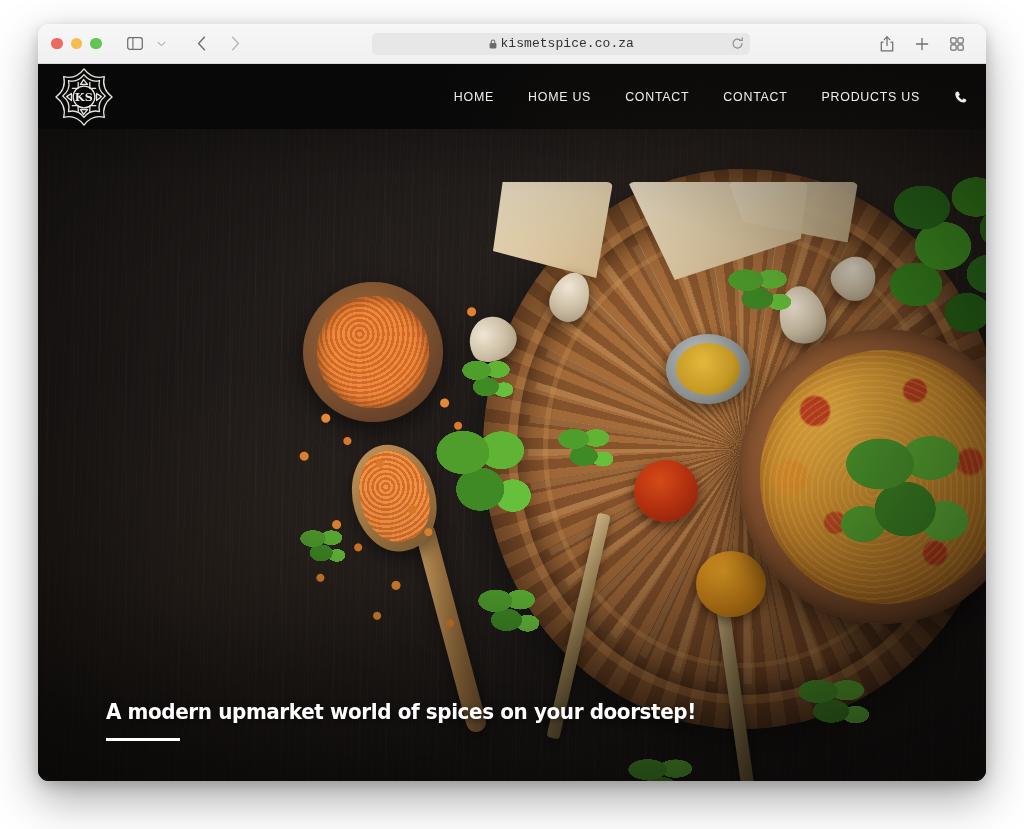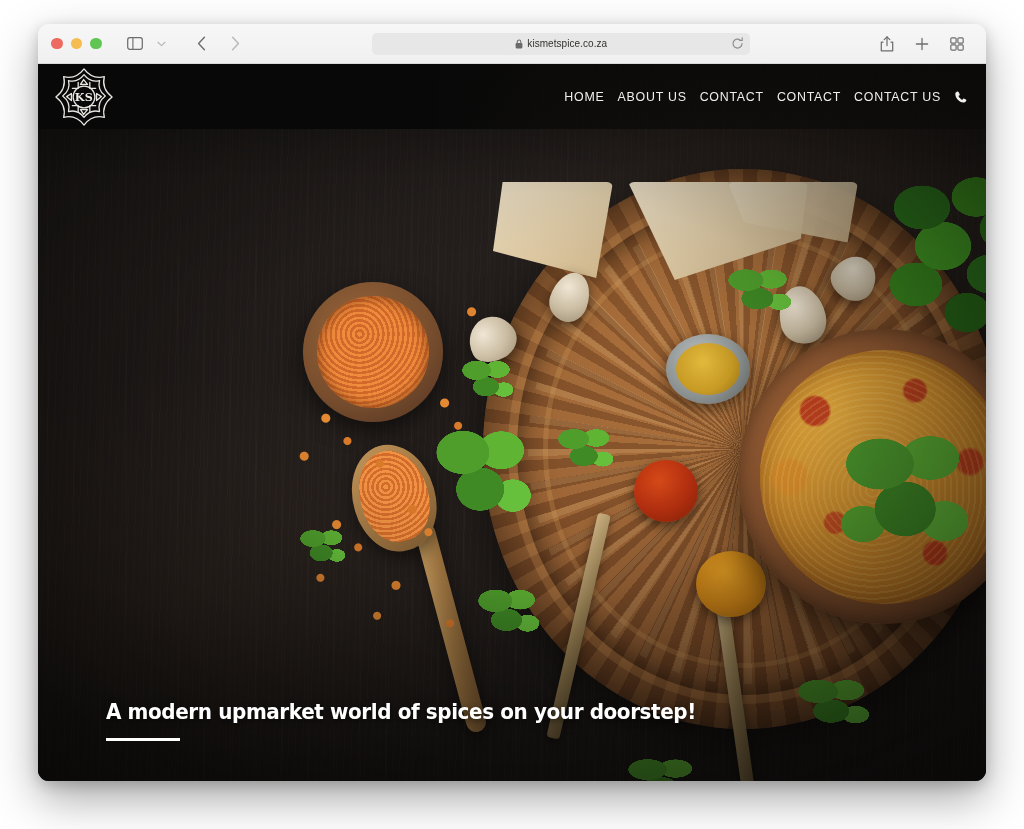--- a/index.html
+++ b/index.html
@@ -82,24 +82,24 @@
     background: #e7e7e7;
     border-radius: 5px;
     display: flex;
     align-items: center;
     justify-content: center;
     position: relative;
     gap: 4px;
   }
   #url-lock-icon { display: flex; color: #6a6a6a; }
   #url-text {
-    font-size: 10px;
+    font-size: 13px;
     color: #32322f;
     letter-spacing: 0.05px;
-    font-family: Liberation Sans, sans-serif;
+    font-family: Liberation Mono, monospace;
   }
   #reload-icon-btn {
     position: absolute;
     right: 6px;
     color: #8d8d8d;
     display: flex;
   }
 
   #toolbar-right {
     display: flex; align-items: center;
@@ -450,21 +450,21 @@
     font-weight: 300;
     white-space: nowrap;
   }
 
   #main-nav {
     position: relative;
     z-index: 2;
     margin-left: auto;
     margin-right: 18px;
     display: flex;
-    gap: 13px;
+    gap: 34px;
   }
   .nav-link {
     font-size: 12.4px;
     letter-spacing: 0.75px;
     color: #f0eeea;
     font-family: "Liberation Sans", sans-serif;
     white-space: nowrap;
     text-decoration: none;
     cursor: pointer;
   }
@@ -665,24 +665,24 @@
               <path d="M50 31.6 L45 28.4 L45 35.6 Z"></path>
               <circle cx="32" cy="32" r="11.2"></circle>
             </g>
             <text x="32" y="36.6" text-anchor="middle" font-family="DejaVu Serif, serif" font-size="11.5" font-weight="bold" fill="#efece7" letter-spacing="0.3">KS</text>
           </svg>
         </span>
       </a>
 
       <nav id="main-nav">
         <a class="nav-link">HOME</a>
-        <a class="nav-link">ABOUT US</a>
+        <a class="nav-link">HOME US</a>
         <a class="nav-link">CONTACT</a>
         <a class="nav-link">CONTACT</a>
-        <a class="nav-link">CONTACT US</a>
+        <a class="nav-link">PRODUCTS US</a>
         <span id="nav-phone-icon">
           <svg width="14" height="14" viewBox="0 0 14 14" fill="none">
             <path d="M3.2 1.5 C2.1 1.9 1.2 3 1.3 4.2 C1.6 8.2 5.1 12 9.3 12.6 C10.5 12.7 11.8 11.9 12.3 10.8 C12.5 10.3 12.3 9.8 11.9 9.6 L9.9 8.6 C9.5 8.4 9 8.6 8.8 9 L8.3 9.9 C6.8 9.2 5.2 7.6 4.4 6 L5.3 5.4 C5.7 5.2 5.9 4.7 5.7 4.3 L4.7 2.2 C4.5 1.7 3.9 1.4 3.2 1.5 Z" fill="currentColor"></path>
           </svg>
         </span>
       </nav>
     </header>
 
     <div id="hero-caption">
       <h1 id="hero-tagline">A modern upmarket world of spices on your doorstep!</h1>

